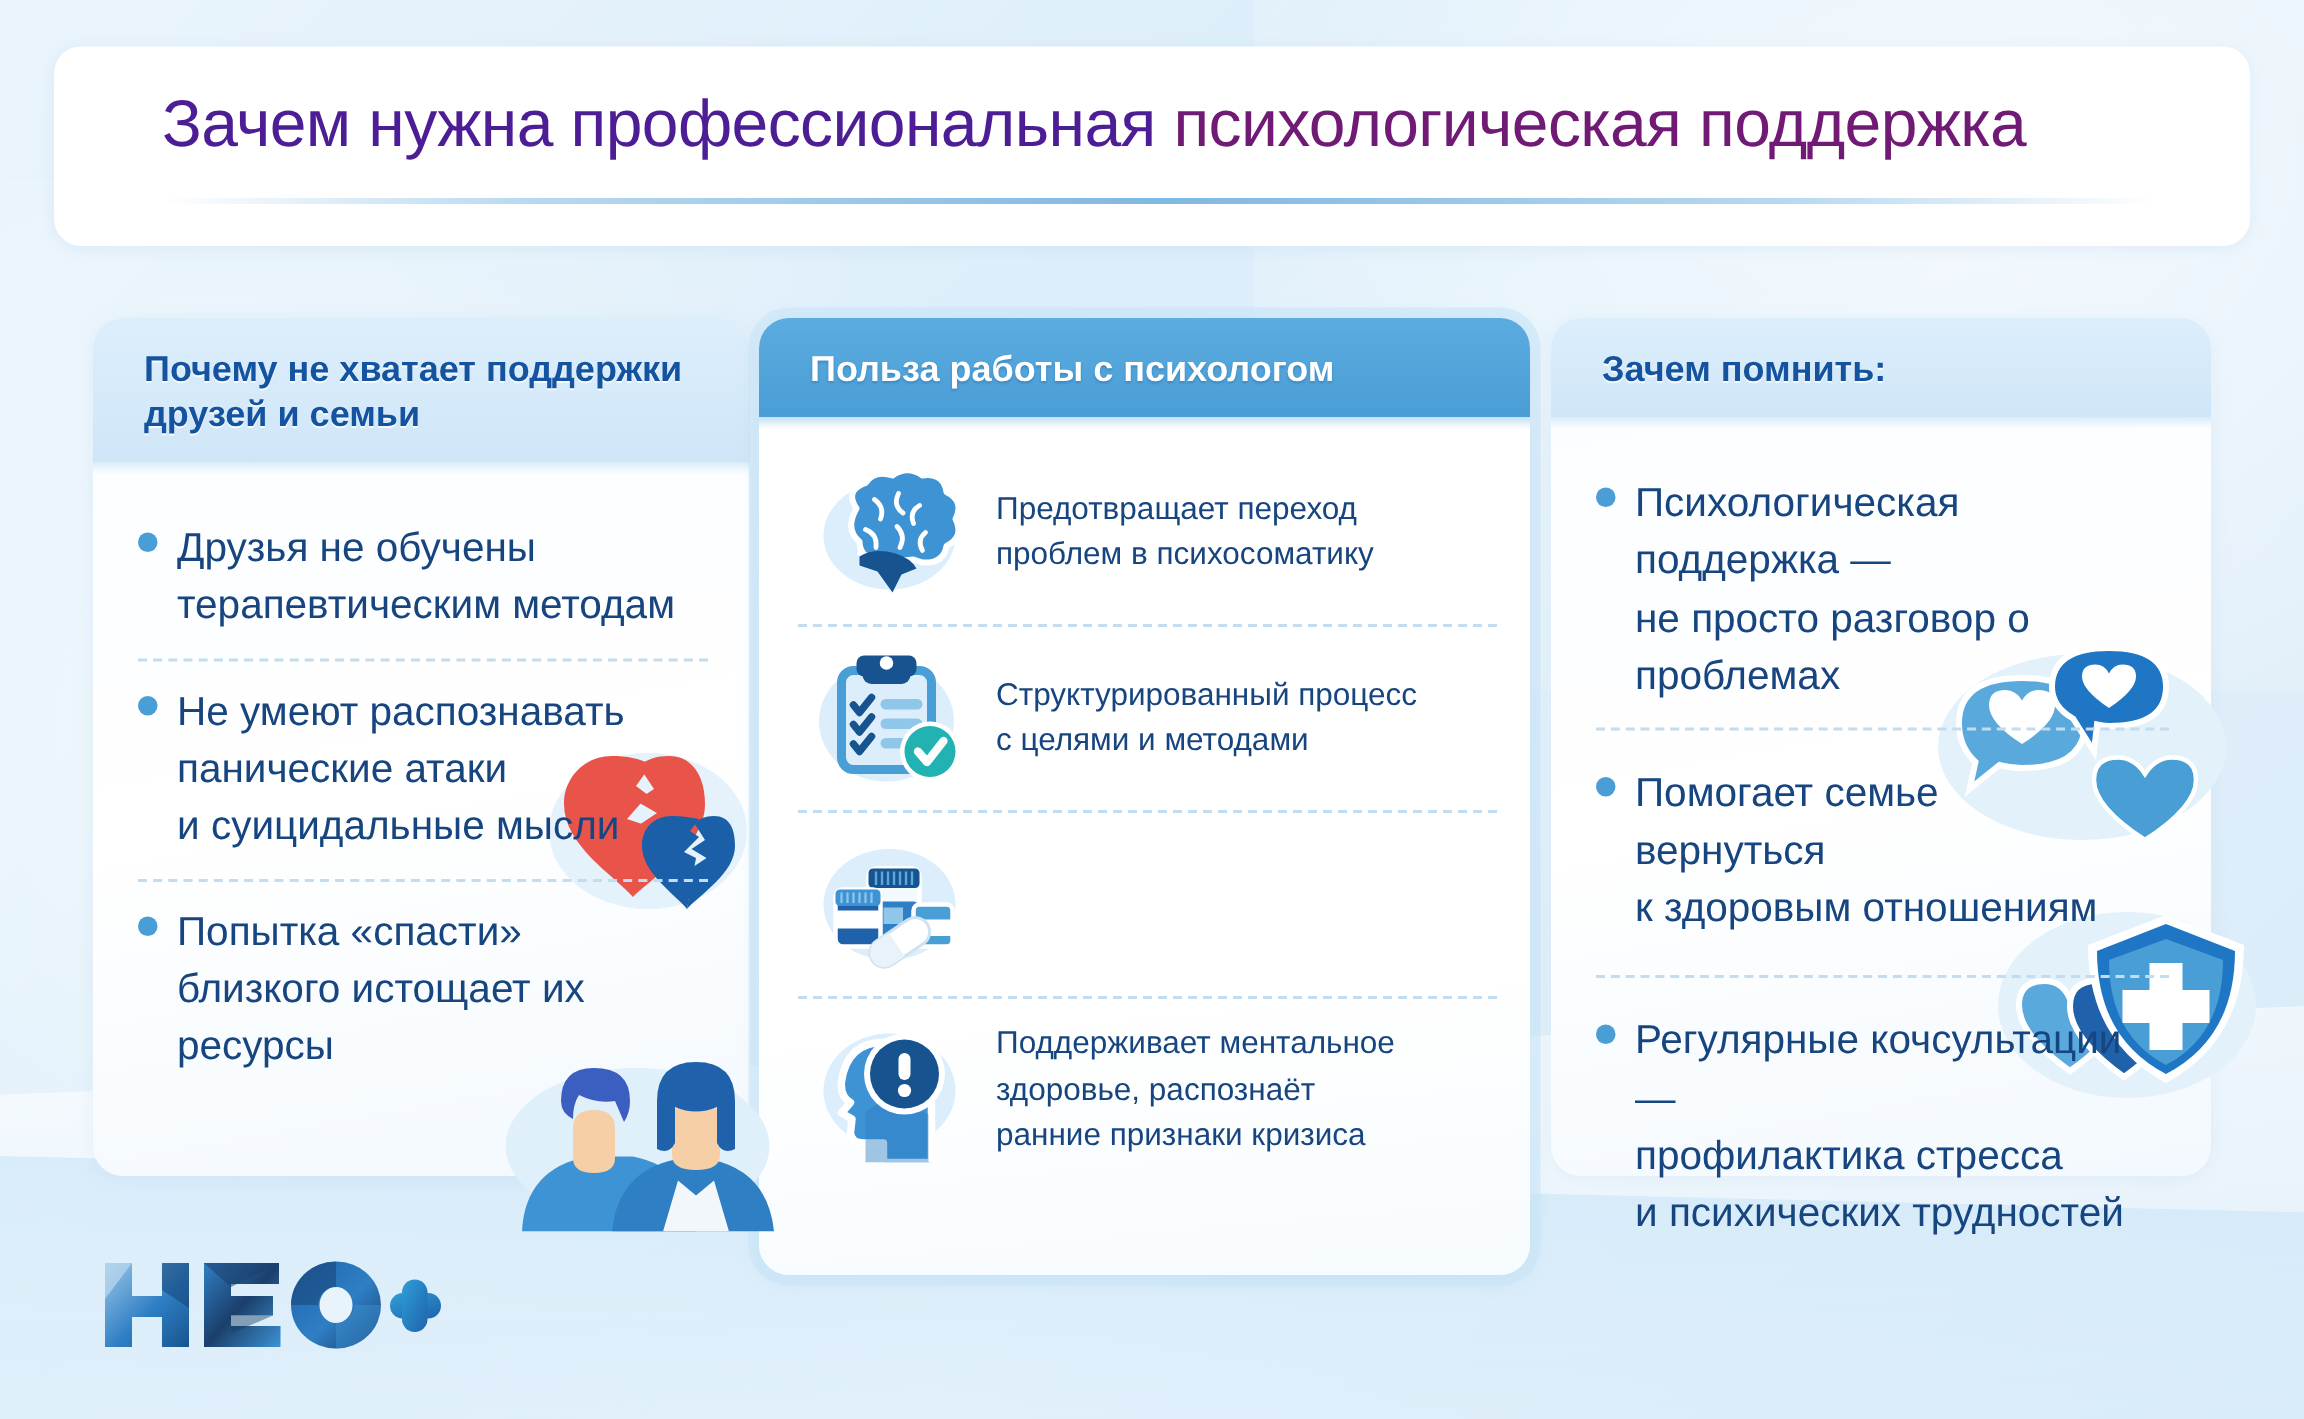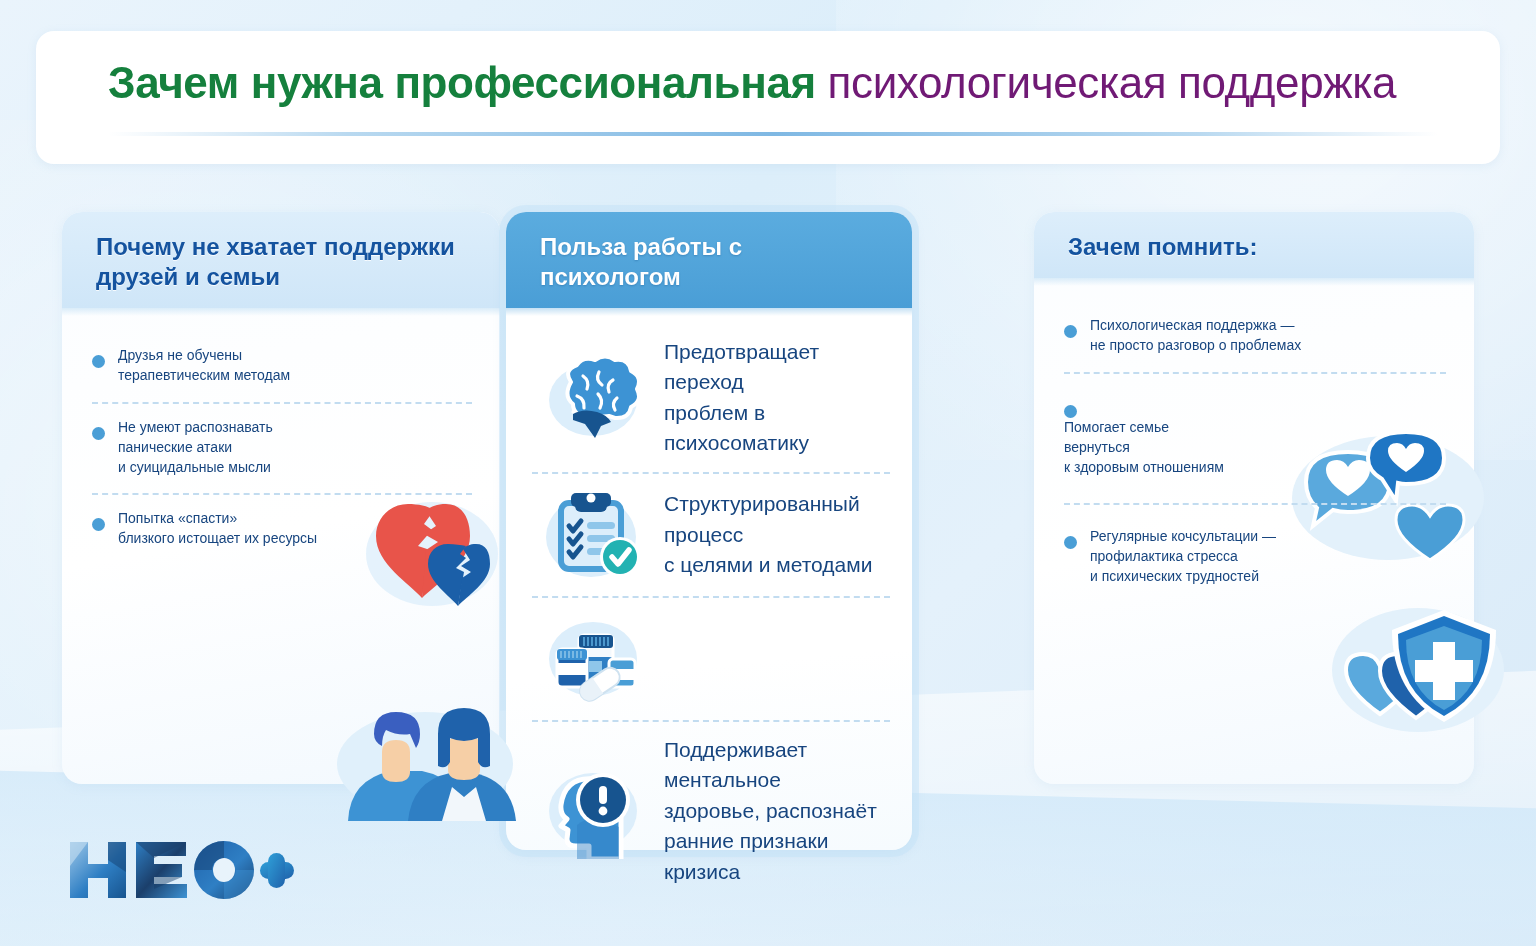--- a/index.html
+++ b/index.html
@@ -50,42 +50,42 @@
     box-shadow: 0 2px 10px rgba(120,170,210,0.13);
   }
   .page-title {
     position: absolute;
     left: 72px; top: 29px;
     font-size: 44px;
     line-height: 1.05;
     letter-spacing: -0.4px;
     white-space: nowrap;
   }
-  .title-a { color: #15803d; font-weight: 700; }
+  .title-a { color: #4c1d95; font-weight: 400; }
   .title-b { color: #701a75; font-weight: 400; }
   .title-rule {
     position: absolute;
     left: 72px; top: 101px; width: 1330px; height: 4px;
     border-radius: 2px;
     background: linear-gradient(90deg, #ffffff 0%, #b9d9f0 18%, #7fb8e3 50%, #b9d9f0 82%, #ffffff 100%);
   }
 
   
   .col {
     position: absolute;
     border-radius: 20px;
   }
 
   .col-left {
     left: 62px; top: 212px; width: 438px; height: 572px;
     background: linear-gradient(170deg, #fbfdff 0%, #ffffff 55%, #f3f9fe 100%);
     box-shadow: 0 2px 12px rgba(130,175,215,0.10);
   }
   .col-mid {
-    left: 506px; top: 212px; width: 406px; height: 638px;
+    left: 506px; top: 212px; width: 514px; height: 638px;
     background: linear-gradient(175deg, #ffffff 0%, #ffffff 70%, #f6fbfe 100%);
     box-shadow: 0 0 0 7px rgba(198,228,247,0.55), 0 3px 14px rgba(120,170,210,0.16);
   }
   .col-right {
     left: 1034px; top: 212px; width: 440px; height: 572px;
     background: linear-gradient(170deg, #fbfdff 0%, #ffffff 55%, #f3f9fe 100%);
     box-shadow: 0 2px 12px rgba(130,175,215,0.10);
   }
 
   
@@ -130,21 +130,21 @@
   }
   .bullet-item + .bullet-item { border-top: 2px dashed #c2dcf0; }
   .bullet-dot {
     flex: 0 0 auto;
     width: 13px; height: 13px;
     border-radius: 50%;
     background: #4a9ed6;
     margin-top: 9px; margin-right: 13px;
   }
   .bullet-text {
-    font-size: 14px;
+    font-size: 27px;
     line-height: 1.42;
     color: #17457f;
     white-space: pre-line;
   }
 
   
   .feature-list { padding: 16px 22px 0 26px; position: relative; z-index: 2; }
   .feature-item {
     display: flex;
     align-items: center;
@@ -338,21 +338,21 @@
 <div class="col col-right">
   <div class="col-head light">
     <div class="col-head-text">Зачем помнить:</div>
   </div>
   <div class="bullet-list">
     <div class="bullet-item">
       <span class="bullet-dot"></span>
       <span class="bullet-text">Психологическая поддержка —
 не просто разговор о проблемах</span>
     </div>
-    <div class="bullet-item" style="padding-top:22px;padding-bottom:26px;flex-direction:column;">
+    <div class="bullet-item" style="padding-top:22px;padding-bottom:26px;">
       <span class="bullet-dot"></span>
       <span class="bullet-text">Помогает семье
 вернуться
 к здоровым отношениям</span>
     </div>
     <div class="bullet-item" style="padding-top:22px;">
       <span class="bullet-dot"></span>
       <span class="bullet-text">Регулярные кочсультации —
 профилактика стресса
 и психических трудностей</span>

